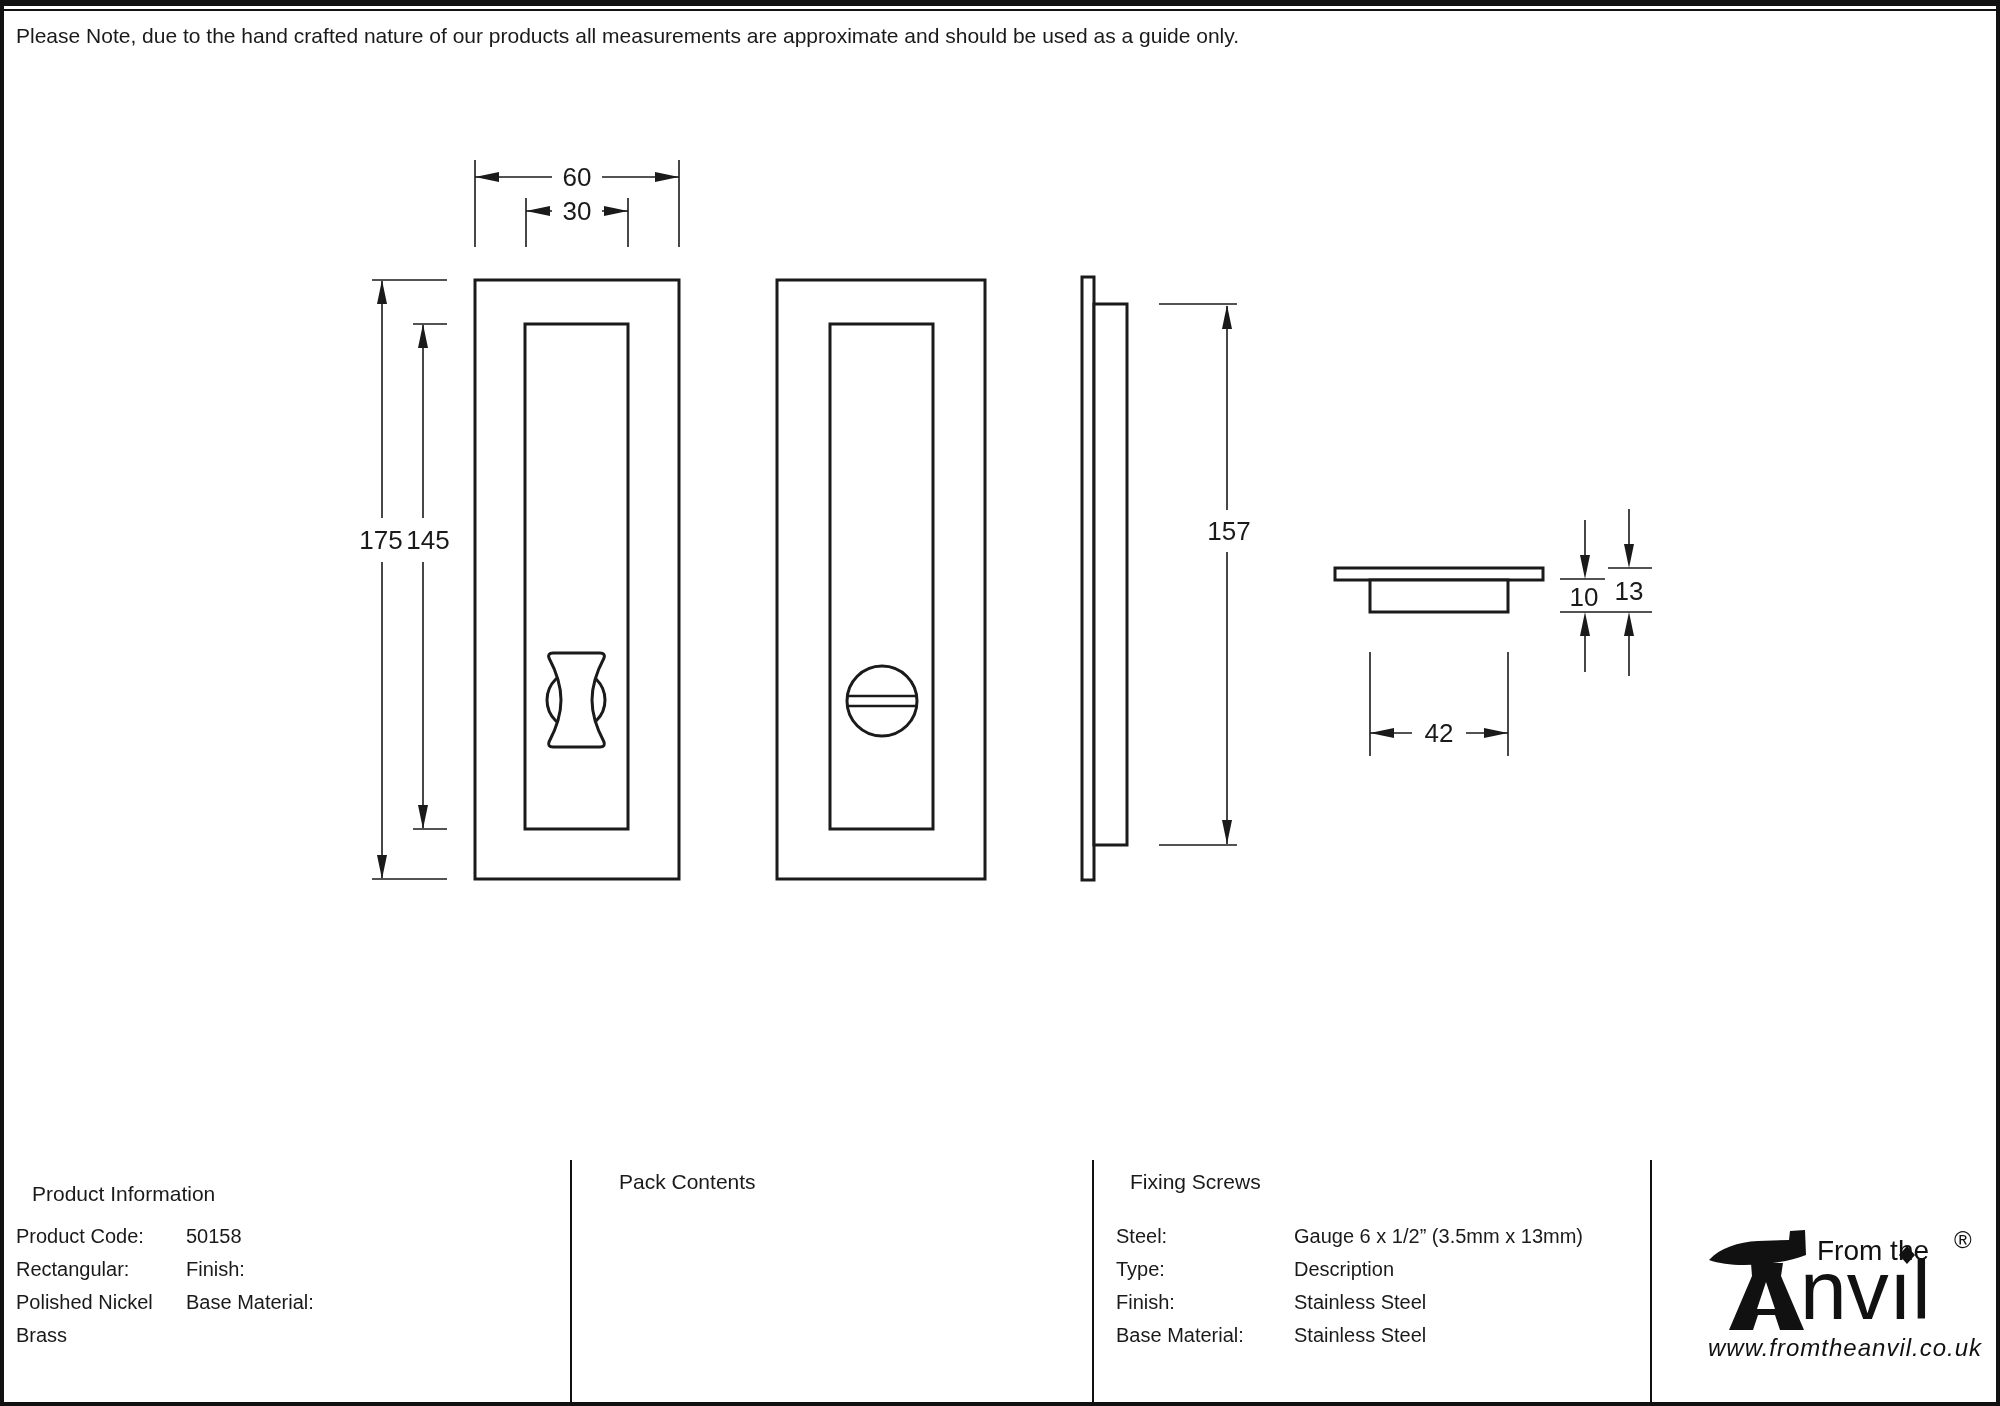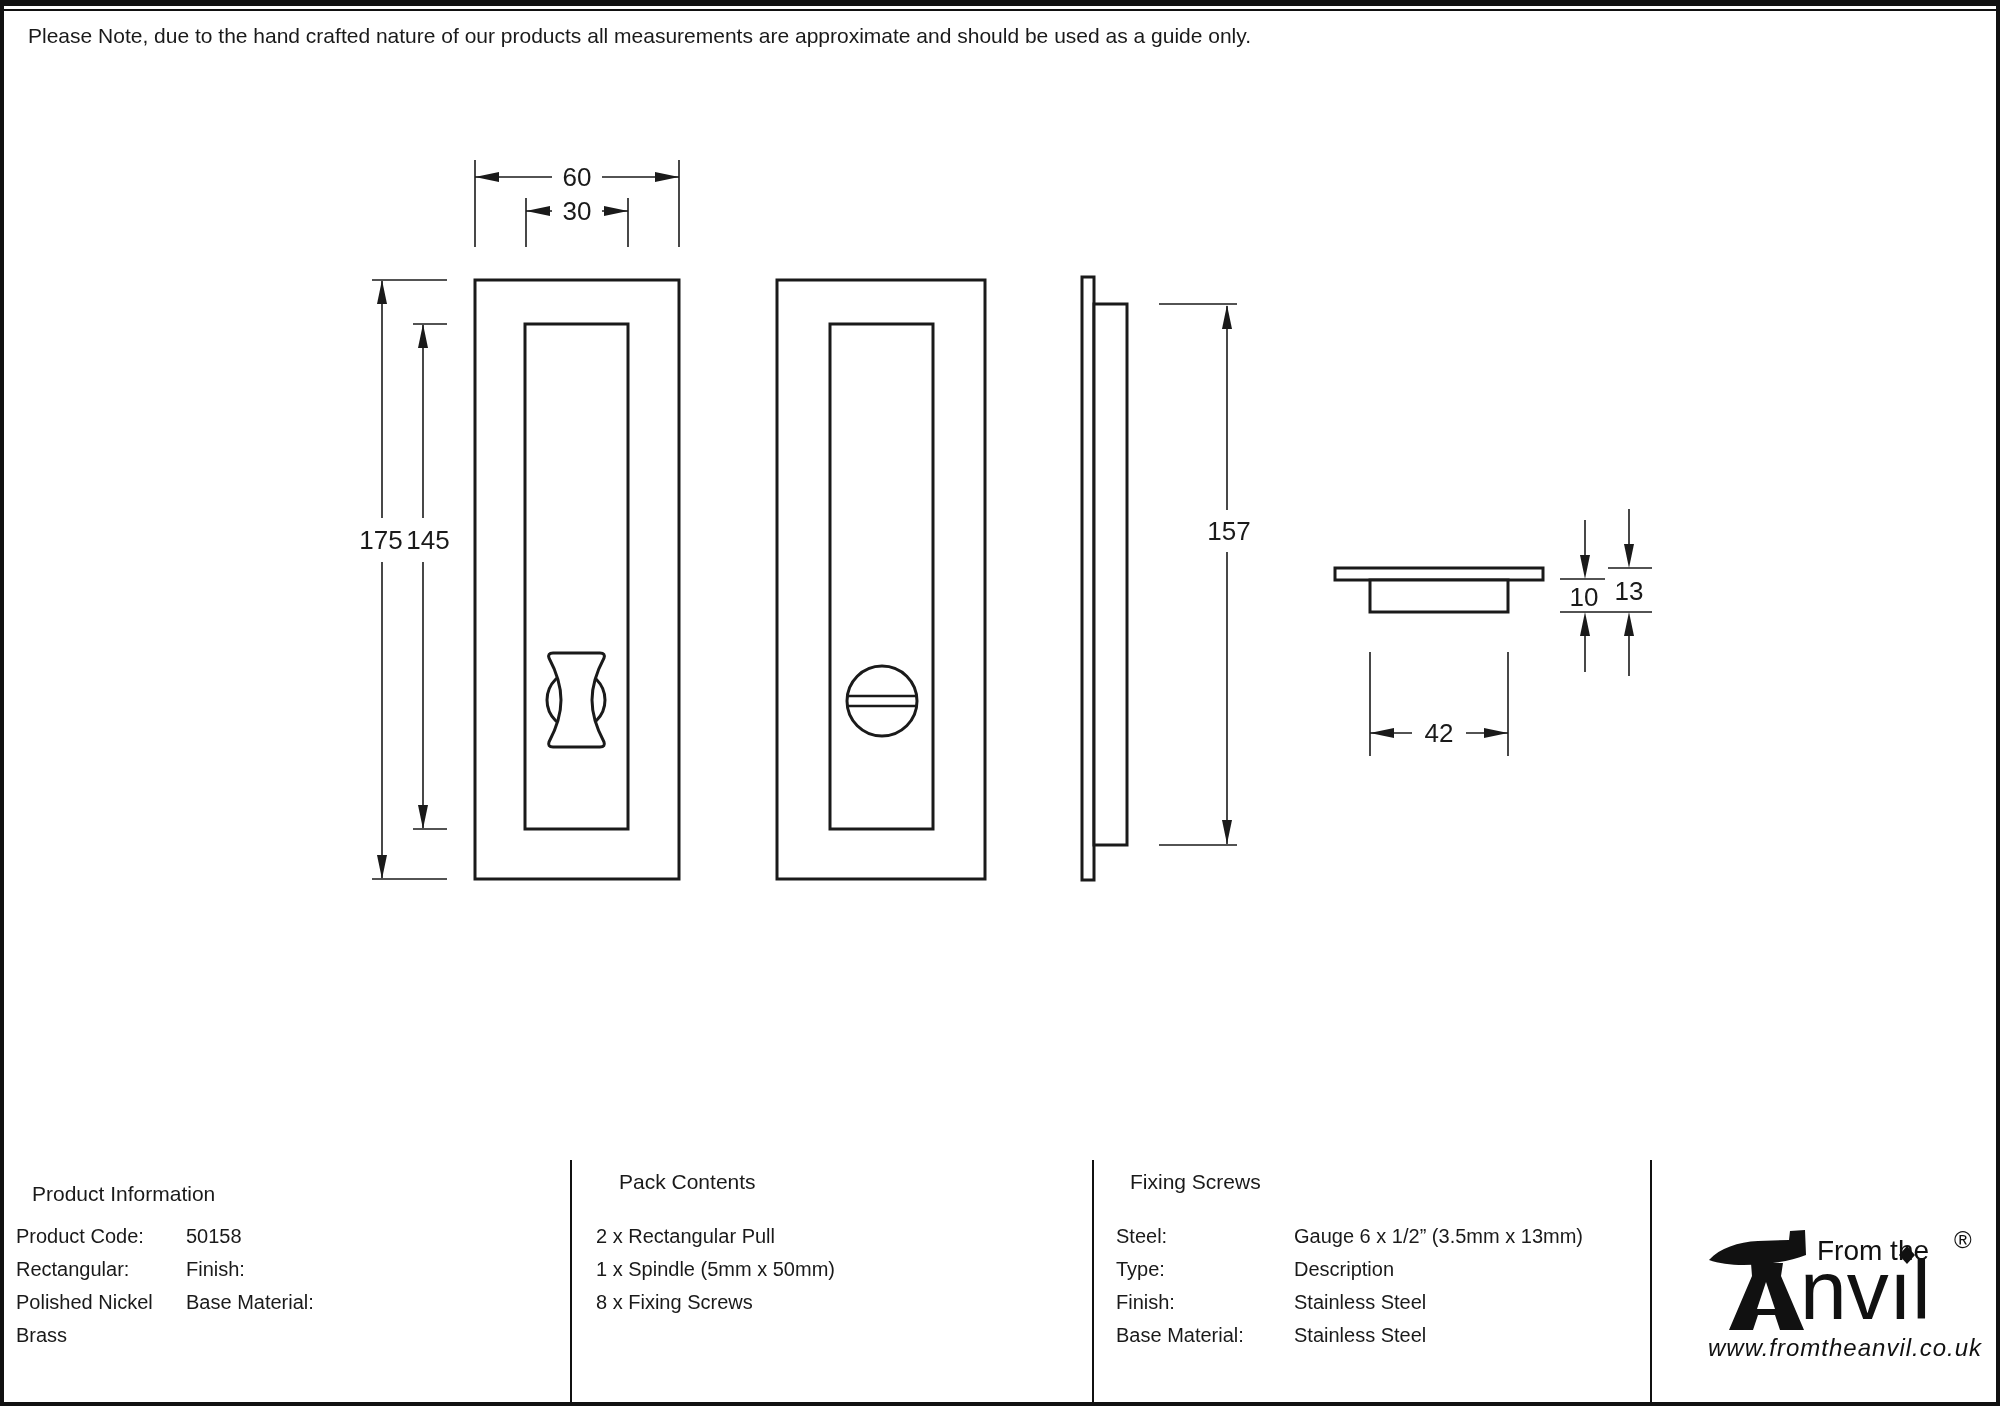--- a/index.html
+++ b/index.html
@@ -6,21 +6,21 @@
   .page{
     position:relative; width:2000px; height:1406px; background:#ffffff;
     border:4px solid #111; box-sizing:border-box; overflow:hidden;
     font-family:"Liberation Sans", sans-serif; color:#1a1a1a;
   }
   .abs{position:absolute;}
   svg text{font-family:"Liberation Sans", sans-serif;}
   .note-band{
     position:absolute; left:0; top:1096; width:1992px; height:60px;
     border-top:3px solid #111; display:flex; align-items:center;
-    font-size:21px; padding-left:24px; box-sizing:border-box; background:#fff;
+    font-size:21px; padding-left:12px; box-sizing:border-box; background:#fff;
   }
   .hr-double{
     position:absolute; left:0; width:1992px; height:3px;
     border-top:2px solid #111; border-bottom:2px solid #111; background:#fff;
   }
   .vline{position:absolute; width:2px; background:#111;}
   .col-header{position:absolute; font-size:21px; font-weight:400;}
   .kv{position:absolute; display:grid; font-size:20px; line-height:33px;}
   .kv .k{white-space:nowrap;}
   .list{position:absolute; font-size:20px; line-height:33px;}
@@ -163,25 +163,20 @@
   <div class="kv" style="left:12px; top:1216px; grid-template-columns:170px 305px;">
     <div class="k">Product Code:</div>
     <div class="v">50158</div>
     <div class="k">Rectangular:</div>
     <div class="k">Finish:</div>
     <div class="v">Polished Nickel</div>
     <div class="k">Base Material:</div>
     <div class="v">Brass</div>
   </div>
 
-  <div class="list" style="left:592px; top:1216px;">
-    <div>2 x Rectangular Pull</div>
-    <div>1 x Spindle (5mm x 50mm)</div>
-    <div>8 x Fixing Screws</div>
-  </div>
 
   <div class="kv" style="left:1112px; top:1216px; grid-template-columns:178px 330px;">
     <div class="k">Steel:</div>
     <div class="v">Gauge 6 x 1/2” (3.5mm x 13mm)</div>
     <div class="k">Type:</div>
     <div class="v">Description</div>
     <div class="k">Finish:</div>
     <div class="v">Stainless Steel</div>
     <div class="k">Base Material:</div>
     <div class="v">Stainless Steel</div>

